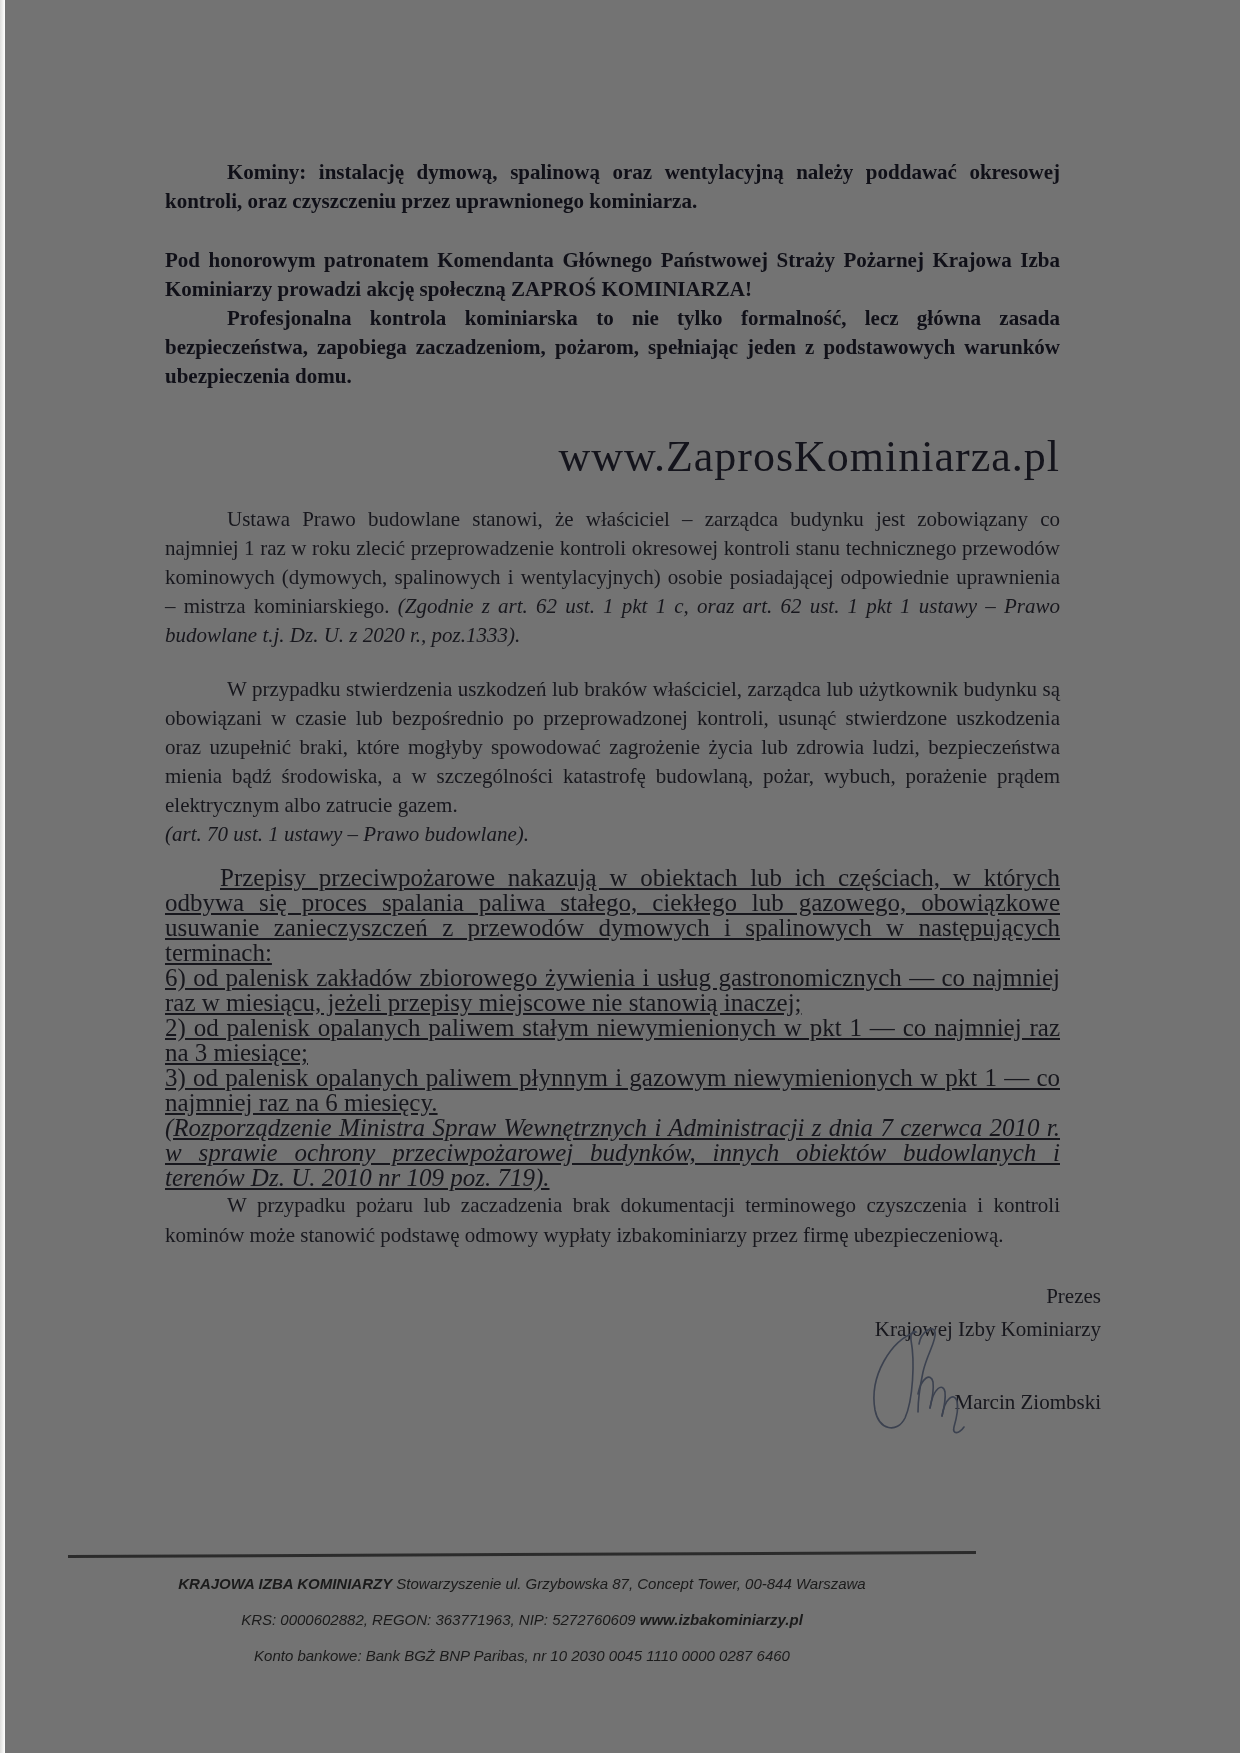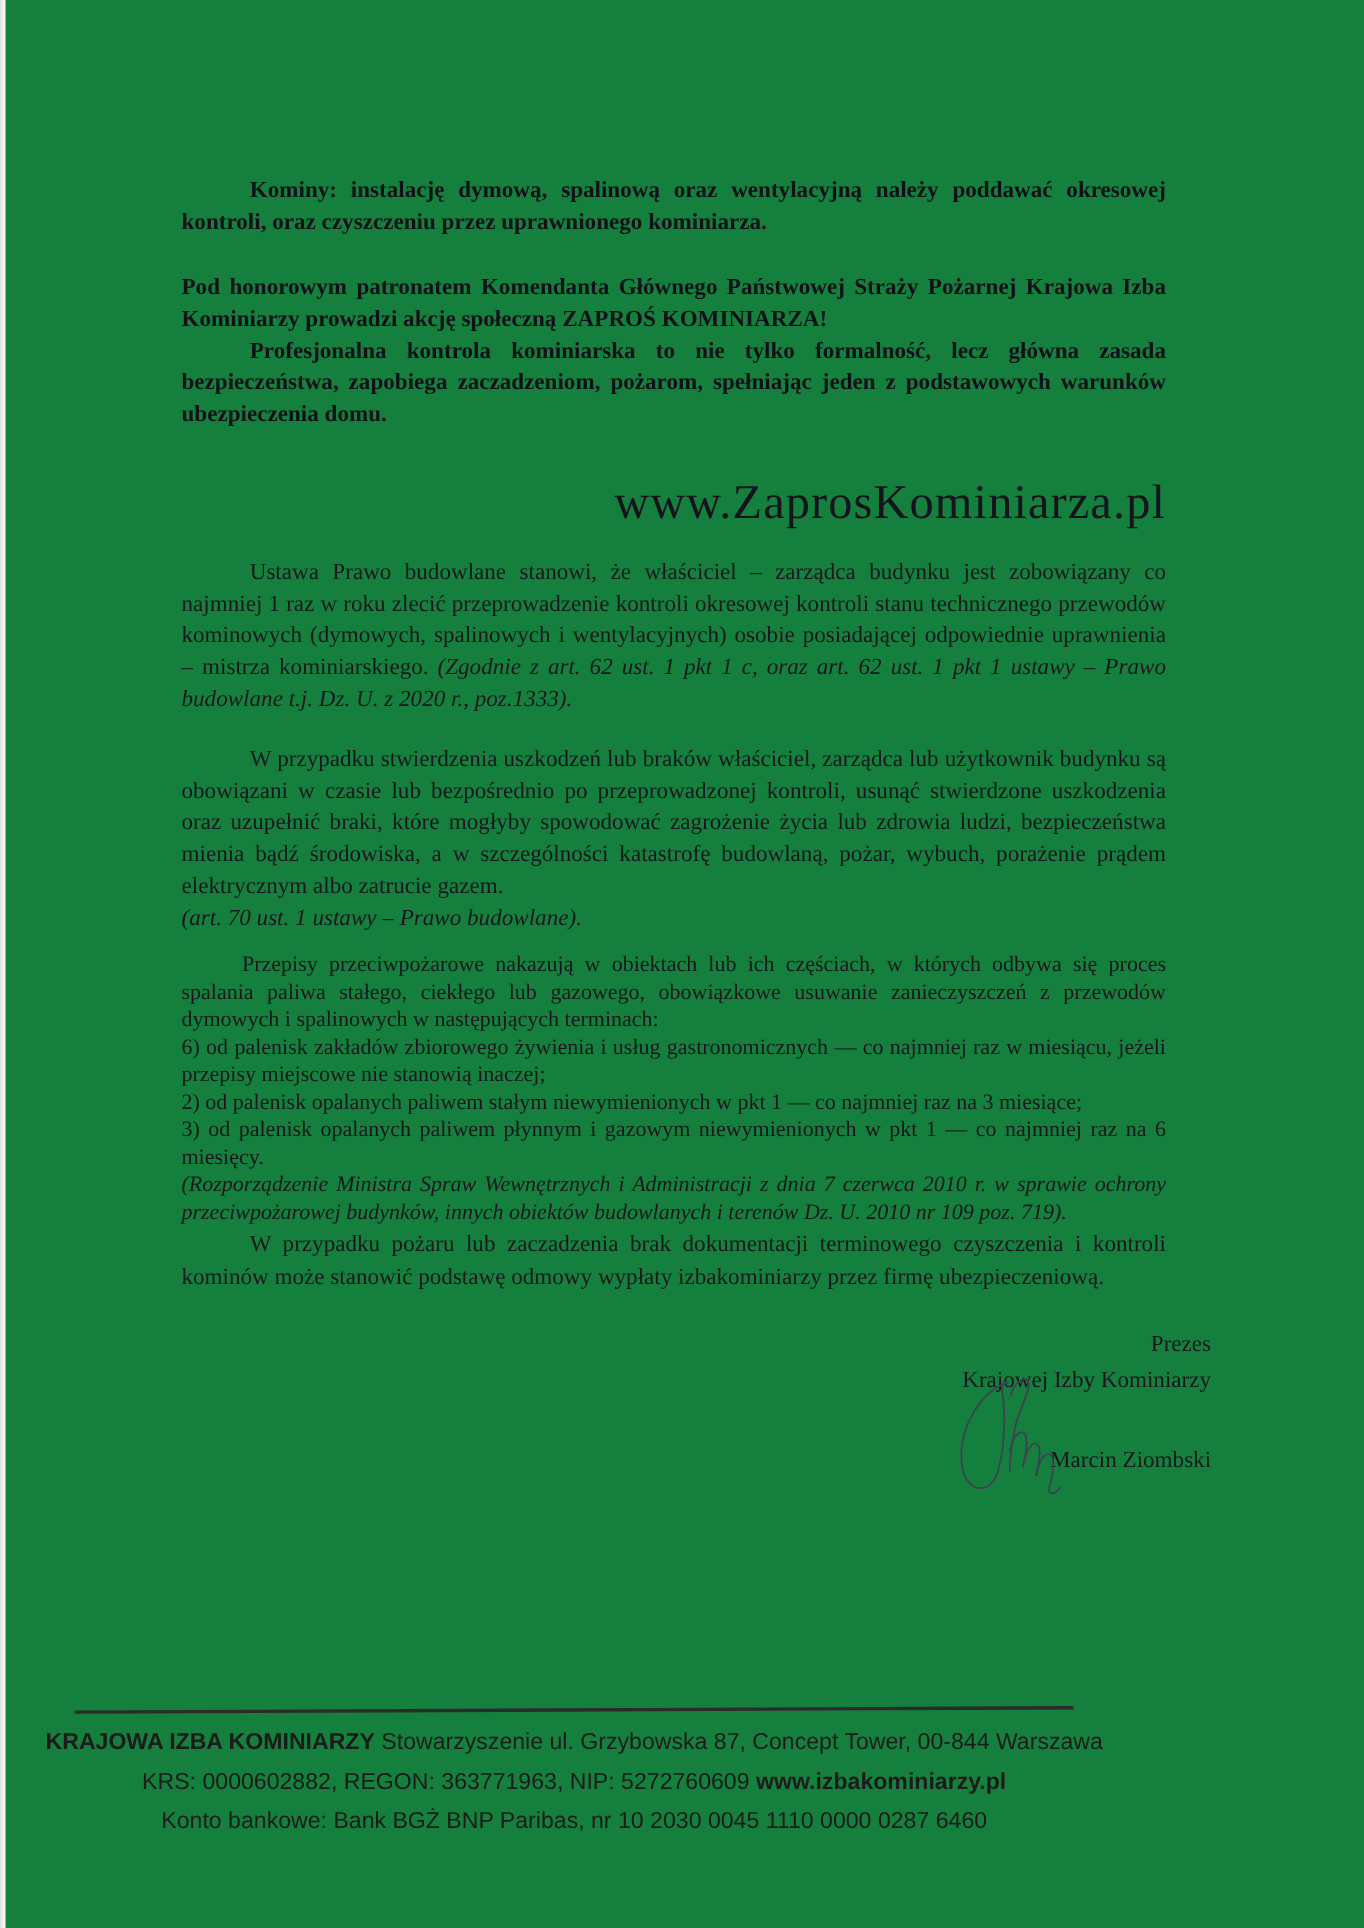--- a/index.html
+++ b/index.html
@@ -4,21 +4,21 @@
 <style>
   html,body{margin:0;padding:0;}
   body{
     width:1240px;height:1753px;
     background:#f4f4f2;
     font-family:"Liberation Serif", serif;
   }
   .page{
     position:relative;
     width:1240px;height:1753px;
-    background:#15803d;
+    background:#737373;
     color:#17171d;
     overflow:hidden;
   }
   .scan-edge-left{
     position:absolute;left:0;top:0;width:5px;height:100%;
     background:linear-gradient(to right,#dddddb,#ffffff);
   }
   .content{
     position:absolute;
     left:165px;top:158px;
@@ -40,23 +40,24 @@
     font-size:44px;
     font-weight:normal;
     letter-spacing:1px;
     text-align:right;
     color:#14141c;
     line-height:52px;
   }
   .law-par{margin-top:22px;}
   .italic{font-style:italic;}
   .small-par{
-    font-size:20px;
+    font-size:25px;
     line-height:25px;
     text-align:justify;
+    text-decoration:underline;
   }
   .small-indent{text-indent:55px;}
   .sig-block{
     position:relative;
     margin-left:596px;
     margin-top:30px;
     width:340px;
     text-align:right;
     font-size:21px;
     line-height:33px;
@@ -67,22 +68,23 @@
     left:100px;top:44px;
     width:140px;height:115px;
   }
   .footer{
     position:absolute;
     left:0;top:1553px;
     width:1044px;
     text-align:center;
     font-family:"Liberation Sans", sans-serif;
     color:#1b1b1b;
-    font-size:21px;
+    font-size:15px;
     line-height:36px;
+    font-style:italic;
   }
   .footer-rule{
     width:908px;
     margin:0 auto;
     border-top:3px solid #2b2b2b;
     transform:rotate(-0.25deg);
   }
   .footer-line1{margin-top:10px;}
   .fbold{font-weight:bold;}
 </style>

